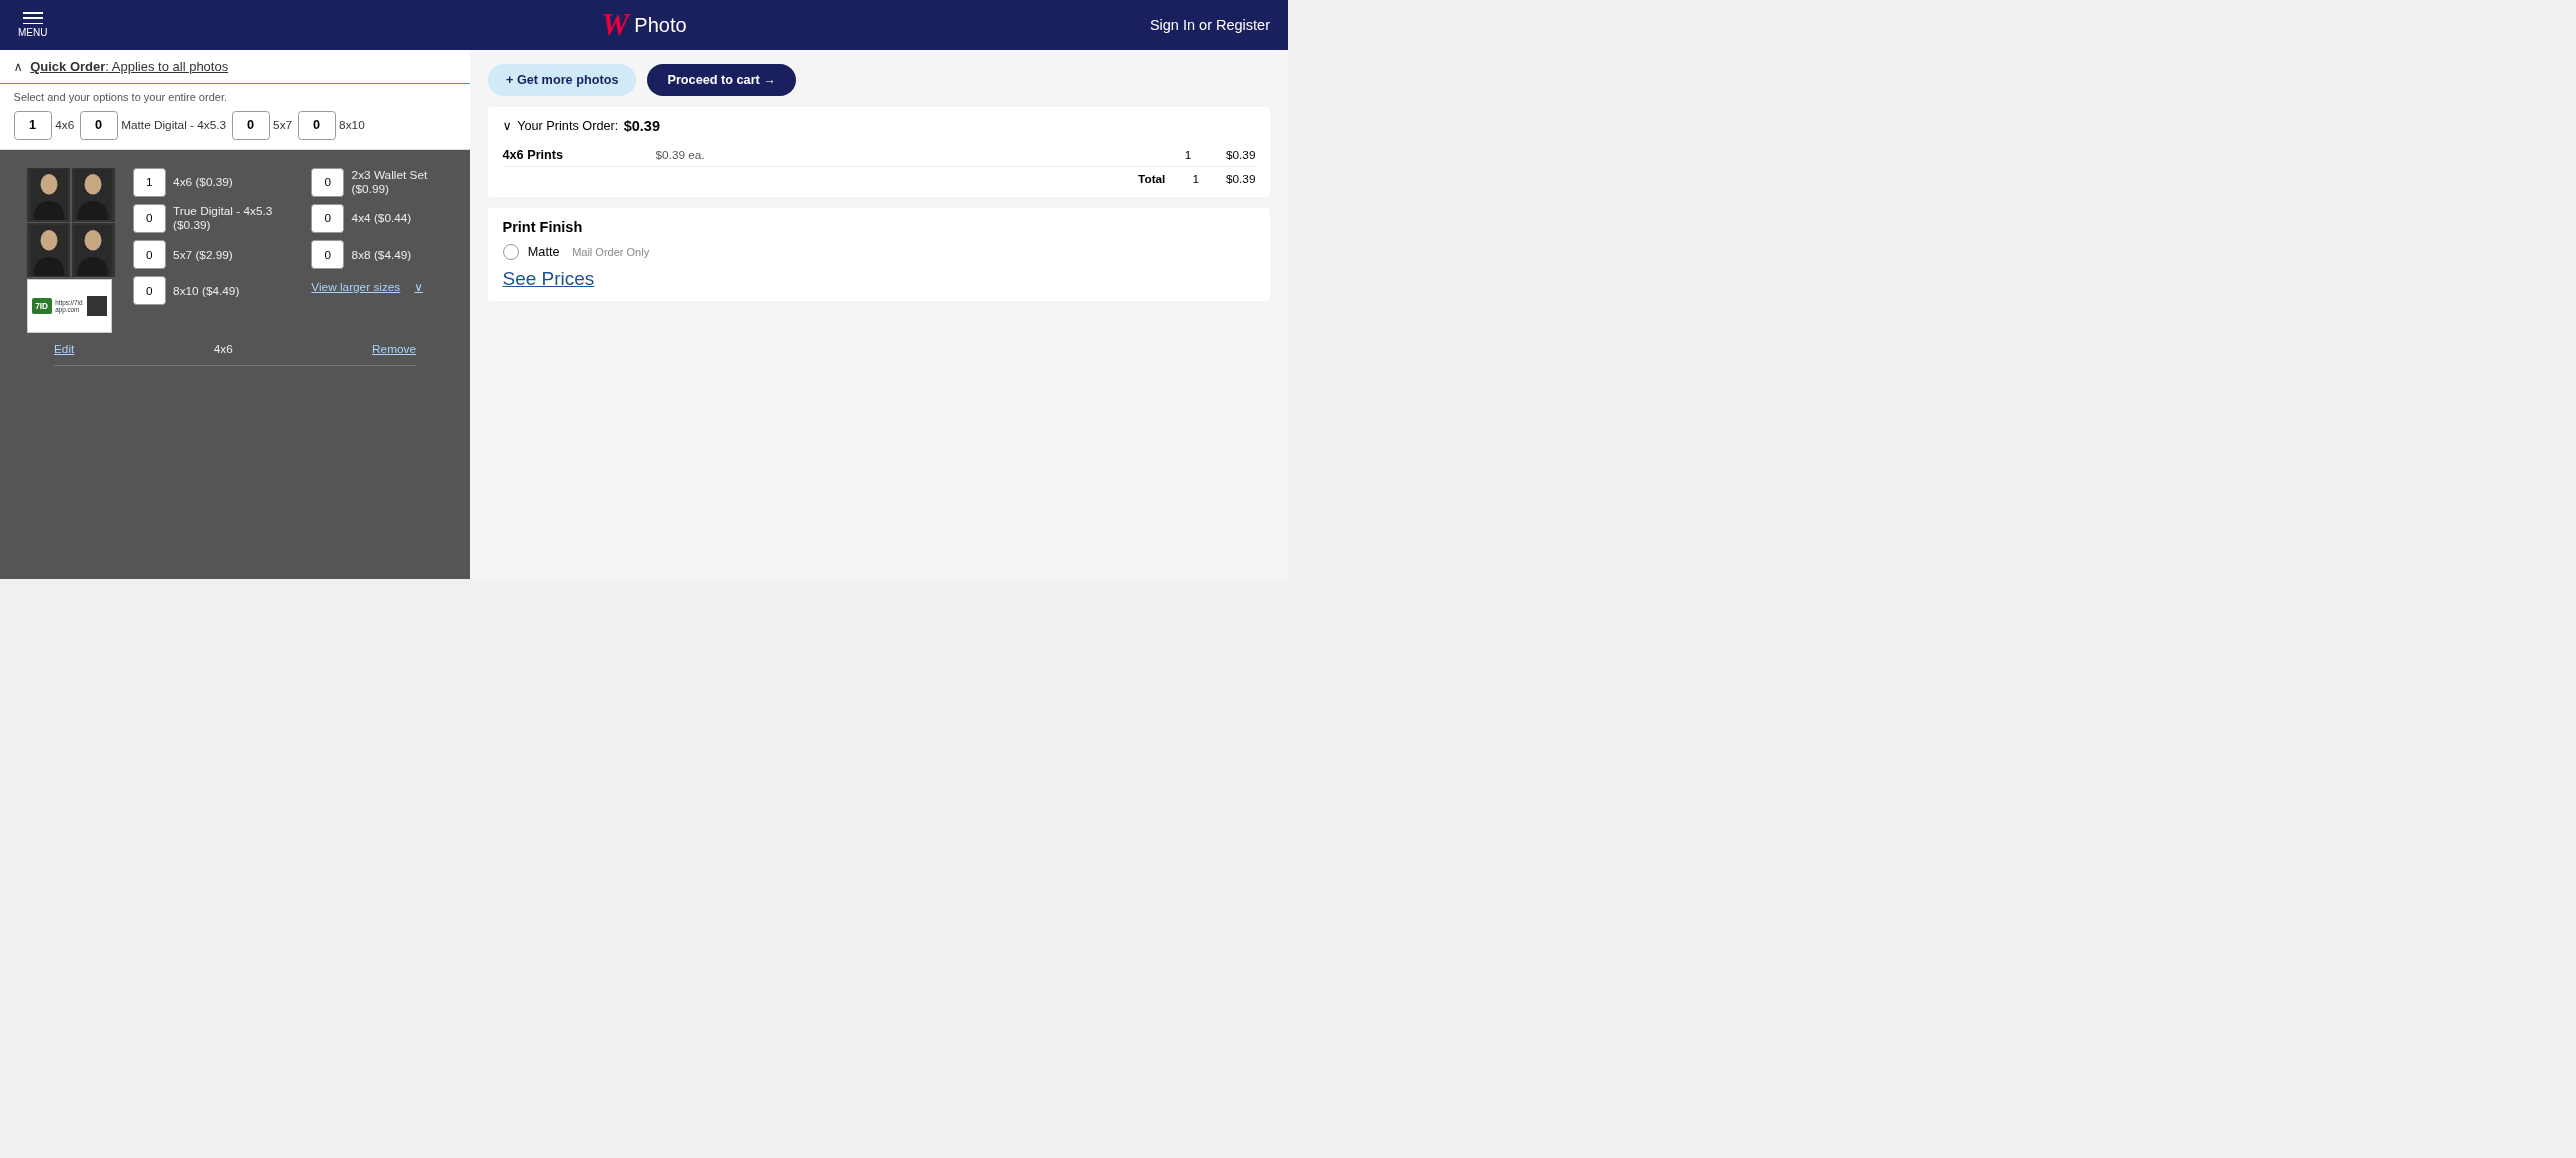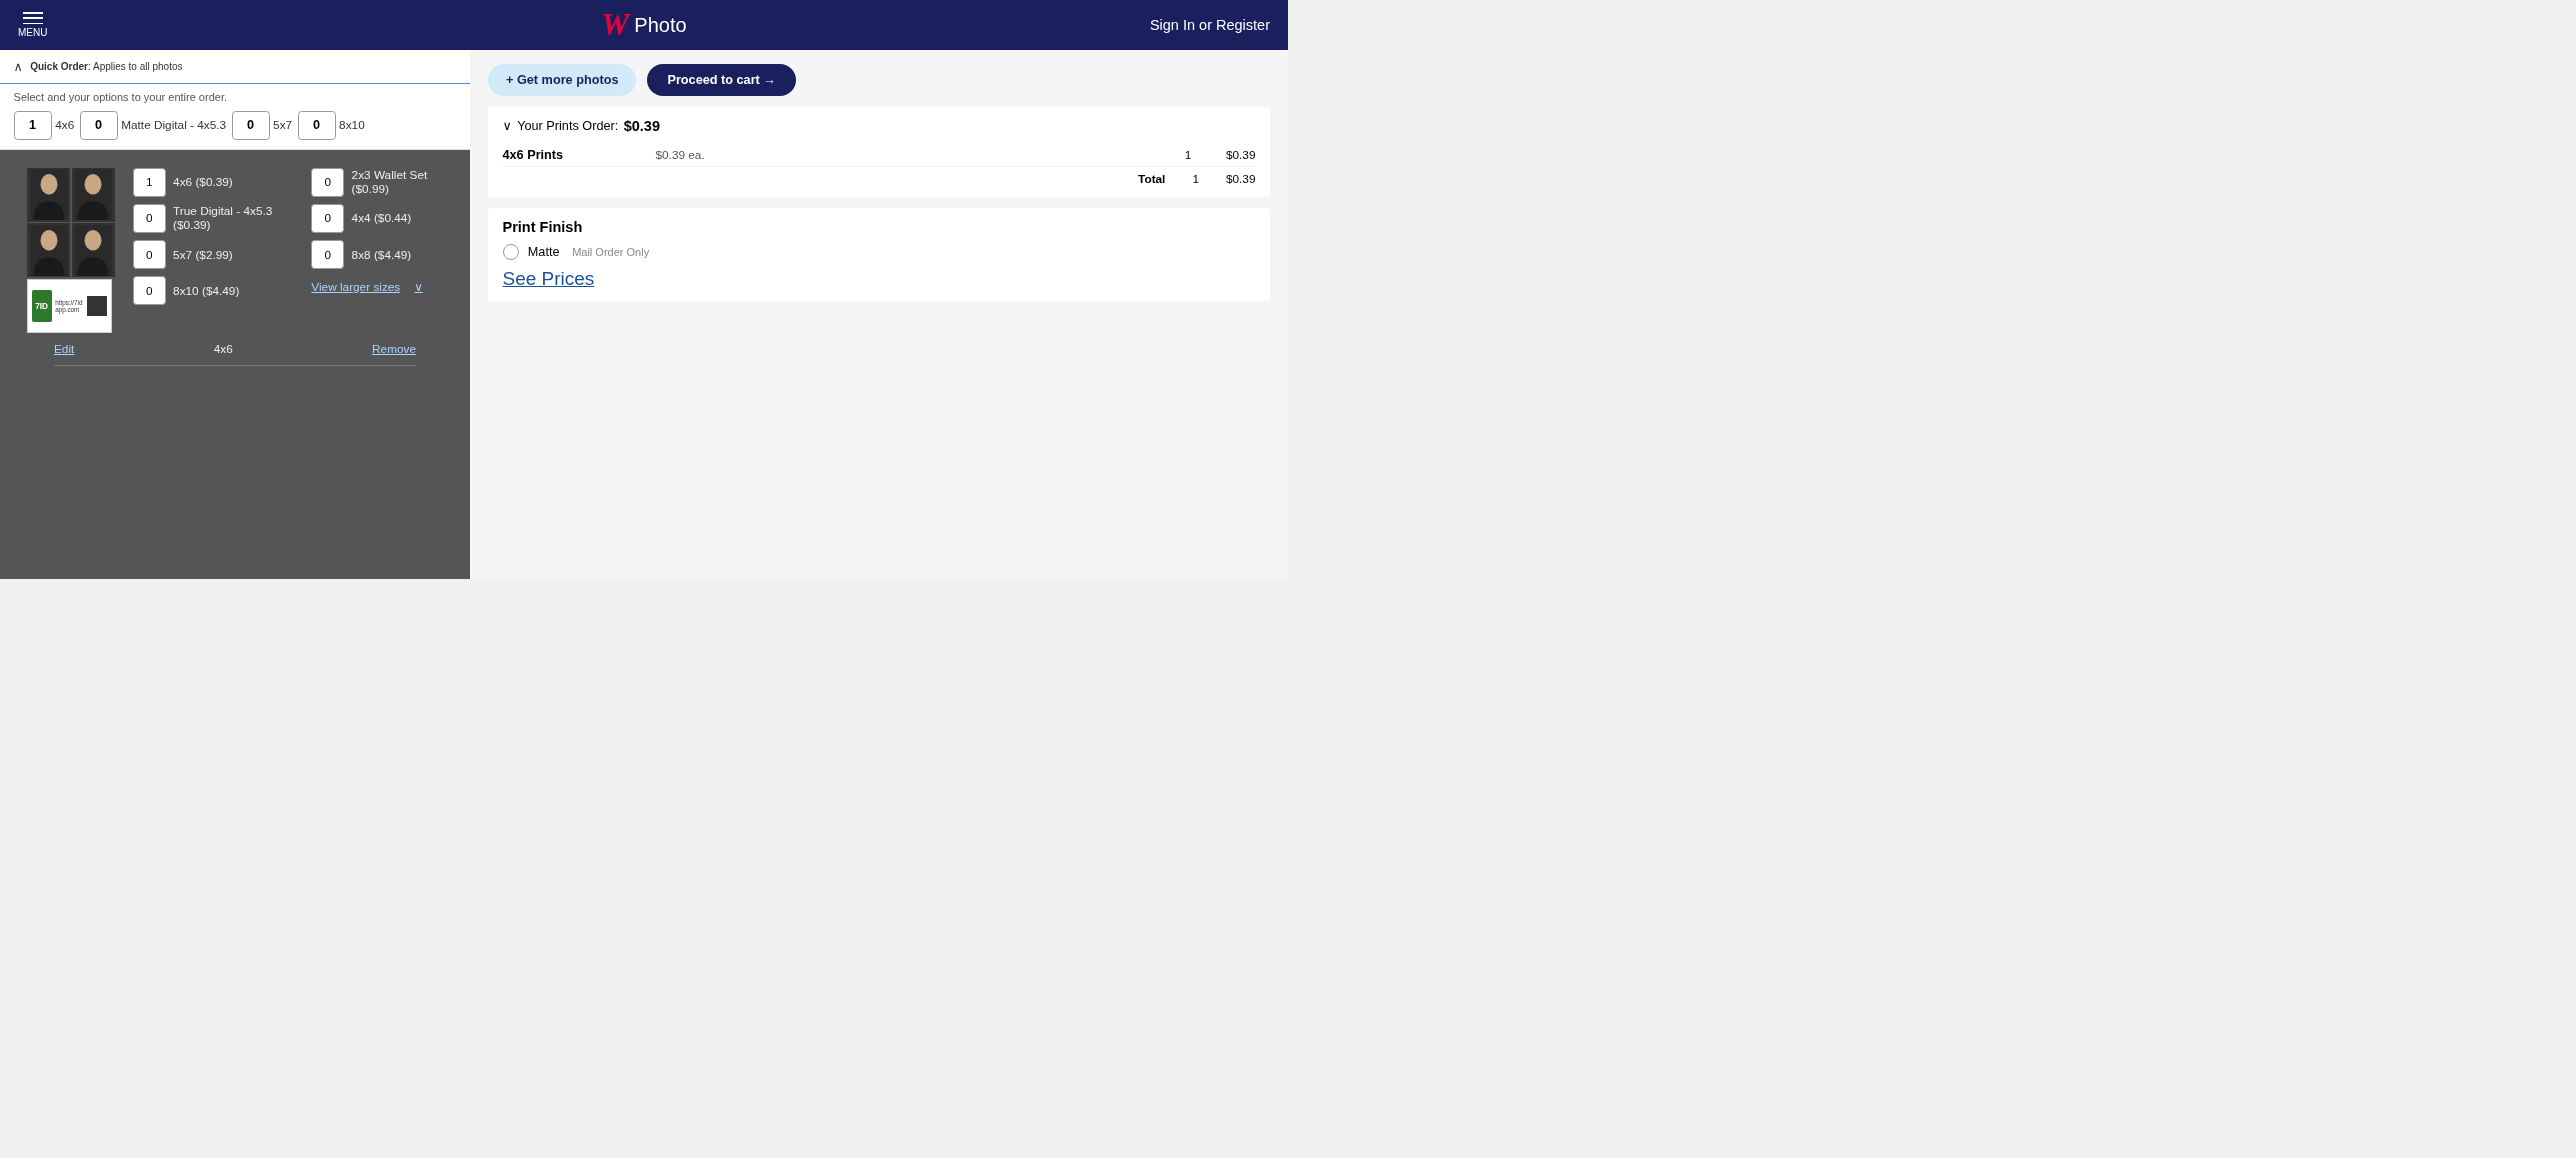--- a/index.html
+++ b/index.html
@@ -87,22 +87,23 @@
       display: flex;
       align-items: center;
       gap: 7.3px;
       cursor: pointer;
     }
     .chevron-down {
       font-size: 12.7px;
       color: #333;
     }
     .quick-order-text {
-      font-size: 10px;
+      font-size: 13px;
       color: #333;
+      text-decoration: underline;
     }
     .quick-order-text strong {
       font-weight: bold;
     }
 
     
     .apply-options {
       padding: 7.3px 13.6px 9px;
       background: white;
       border-bottom: 0.9px solid #ddd;
@@ -405,21 +406,21 @@
       align-items: center;
       padding: 3.6px;
       gap: 3.6px;
     }
     .id-icon-green {
       background: #2d7a2d;
       color: white;
       font-size: 8.2px;
       font-weight: bold;
       width: 20px;
-      height: 32px;
+      height: 16px;
       display: flex;
       align-items: center;
       justify-content: center;
       border-radius: 1.8px;
       flex-shrink: 0;
     }
     .id-url-text {
       font-size: 6.3px;
       color: #333;
       word-break: break-all;

